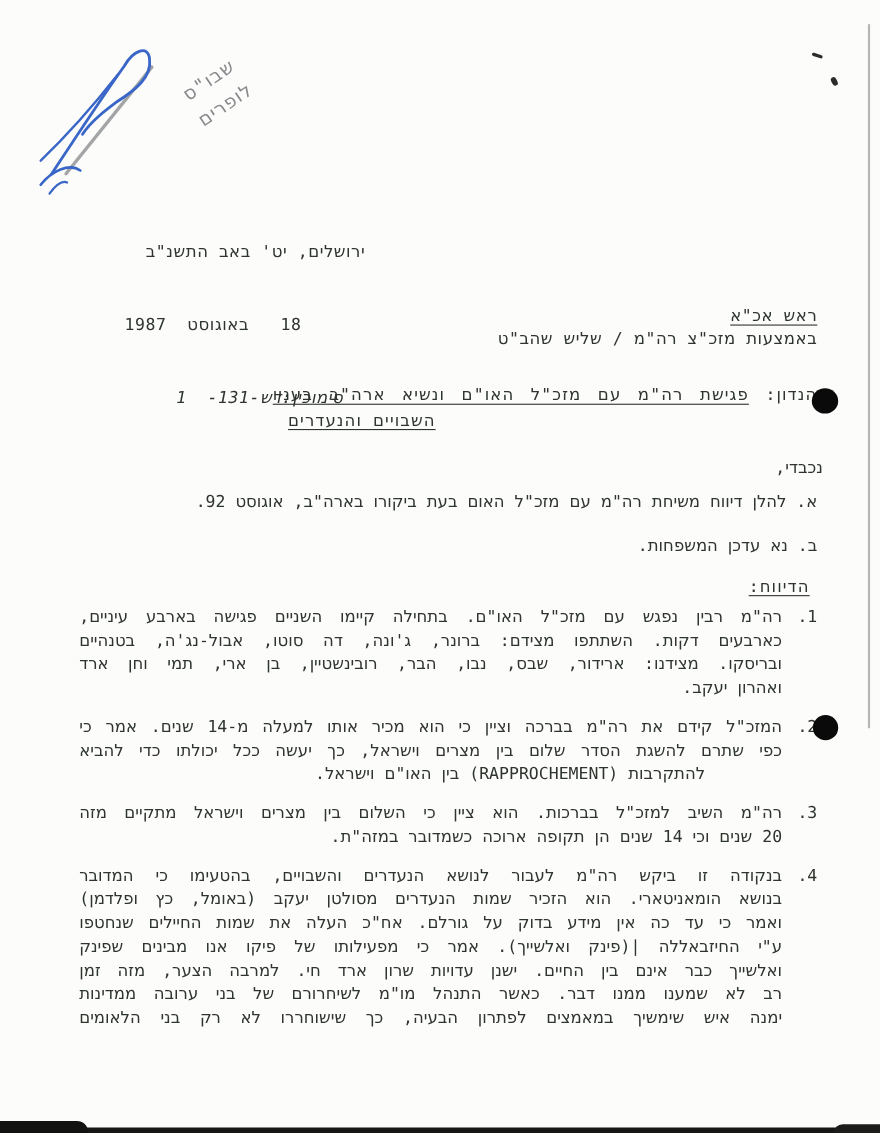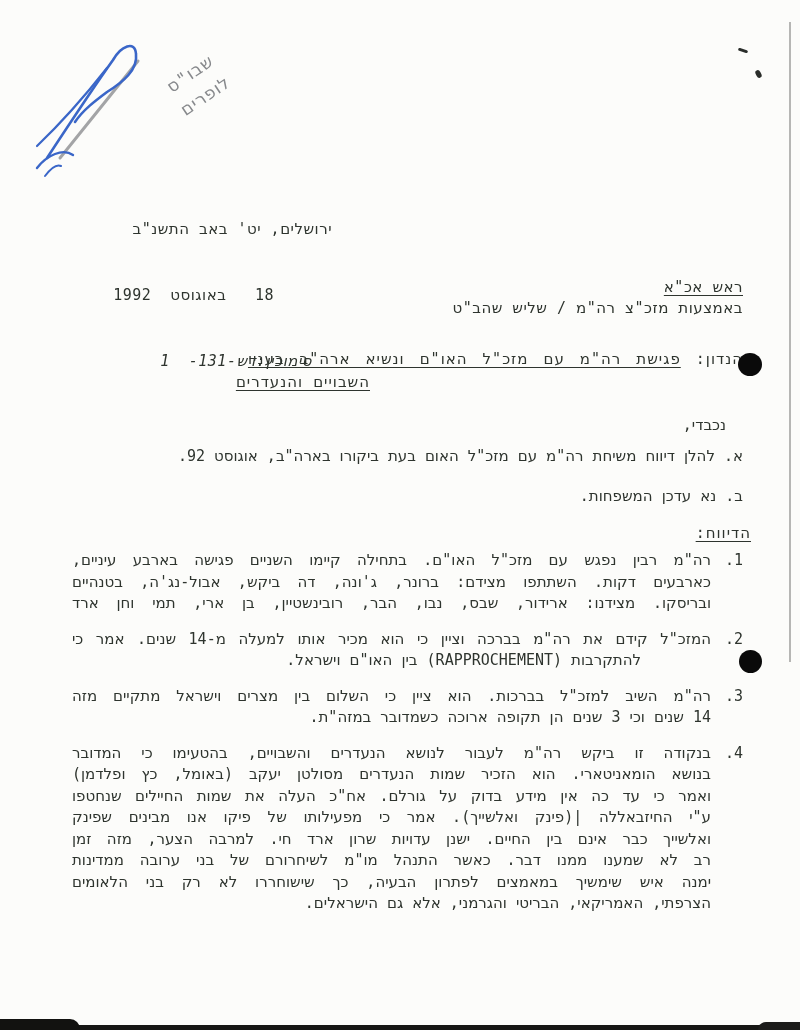--- a/index.html
+++ b/index.html
@@ -31,28 +31,28 @@
   .date-block { left:92px; top:174px; width:240px; text-align:right; line-height:22px; letter-spacing:0.5px; white-space:pre; direction:rtl; }
   .date-block .pr58 { padding-right:58px; }
   .date-block .pr20 { padding-right:20px;font-style:italic; }
 
   
   .recipient { right:57px; top:277px; text-align:right; line-height:21px; letter-spacing:0.5px; }
   .u { text-decoration:underline; text-underline-offset:3px; text-decoration-thickness:1.2px; }
 
   
   .subject1 { right:57px; top:350px; letter-spacing:1px; word-spacing:5px; white-space:nowrap; }
-  .subject2 { right:430px; top:373px; letter-spacing:1px; white-space:nowrap;text-align:center; }
+  .subject2 { right:404px; top:373px; letter-spacing:1px; white-space:nowrap;text-align:center; }
 
-  .greeting { right:74px; top:416px; }
+  .greeting { right:52px; top:416px; }
 
   .intro-item { right:57px; white-space:nowrap; }
   .intro-item .inum { margin-left:9px; }
 
-  .report-head { right:49px; top:524px; letter-spacing:1px; }
+  .report-head { right:64px; top:524px; letter-spacing:1px; }
 
   .report { right:57px; left:72px; top:550px; line-height:21.5px; }
   .para { position:relative; padding-right:32px; margin-bottom:14px; }
   .para .num { position:absolute; right:0; top:0; }
   .tl { text-align:justify; text-align-last:justify; }
   .tl.last { text-align-last:right; }
   .tl.pr70 { padding-right:70px; }
 
   
   .punch-dot { position:absolute; background:#0a0a0a; border-radius:50%; }
@@ -79,21 +79,21 @@
     <path d="M 10,148 C 16,140 22,136 26,138" stroke="#3a66c8" stroke-width="2" fill="none" stroke-linecap="round"></path>
   </svg>
 
   <div class="hand-note">
     <div>שבו"ס</div>
     <div>לופרים</div>
   </div>
 
   <div class="abs date-block">
     <div>ירושלים, יט' באב התשנ"ב</div>
-    <div class="pr58">18   באוגוסט  1992</div>
+    <div class="pr58">18   באוגוסט  1987</div>
     <div class="pr20">סימוכין:דש-131-  1</div>
   </div>
 
   <div class="abs recipient">
     <div class="u">ראש אכ"א</div>
     <div>באמצעות מזכ"צ רה"מ / שליש שהב"ט</div>
   </div>
 
   <div class="abs subject1">
     <span>הנדון:</span>
@@ -110,46 +110,47 @@
     <span class="inum">ב.</span><span>נא עדכן המשפחות.</span>
   </div>
 
   <div class="abs report-head u">הדיווח:</div>
 
   <div class="abs report">
 
     <div class="para">
       <span class="num">1.</span>
       <div class="tl">רה"מ רבין נפגש עם מזכ"ל האו"ם. בתחילה קיימו השניים פגישה בארבע עיניים,</div>
-      <div class="tl">כארבעים דקות. השתתפו מצידם: ברונר, ג'ונה, דה ביקש, אבול-נג'ה, בטנהיים</div>
+      <div class="tl">כארבעים דקות. השתתפו מצידם: ברונר, ג'ונה, דה סוטו, אבול-נג'ה, בטנהיים</div>
       <div class="tl">ובריסקו. מצידנו: ארידור, שבס, נבו, הבר, רובינשטיין, בן ארי, תמי וחן ארד</div>
+      <div class="tl last">ואהרון יעקב.</div>
     </div>
 
     <div class="para">
       <span class="num">2.</span>
       <div class="tl">המזכ"ל קידם את רה"מ בברכה וציין כי הוא מכיר אותו למעלה מ-14 שנים. אמר כי</div>
+      <div class="tl">כפי שתרם להשגת הסדר שלום בין מצרים וישראל, כך יעשה ככל יכולתו כדי להביא</div>
       <div class="tl last pr70">להתקרבות (RAPPROCHEMENT) בין האו"ם וישראל.</div>
     </div>
 
     <div class="para">
       <span class="num">3.</span>
       <div class="tl">רה"מ השיב למזכ"ל בברכות. הוא ציין כי השלום בין מצרים וישראל מתקיים מזה</div>
-      <div class="tl last">14 שנים וכי 3 שנים הן תקופה ארוכה כשמדובר במזה"ת.</div>
+      <div class="tl last">20 שנים וכי 14 שנים הן תקופה ארוכה כשמדובר במזה"ת.</div>
     </div>
 
     <div class="para">
       <span class="num">4.</span>
       <div class="tl">בנקודה זו ביקש רה"מ לעבור לנושא הנעדרים והשבויים, בהטעימו כי המדובר</div>
       <div class="tl">בנושא הומאניטארי. הוא הזכיר שמות הנעדרים מסולטן יעקב (באומל, כץ ופלדמן)</div>
       <div class="tl">ואמר כי עד כה אין מידע בדוק על גורלם. אח"כ העלה את שמות החיילים שנחטפו</div>
       <div class="tl">ע"י החיזבאללה |(פינק ואלשייך). אמר כי מפעילותו של פיקו אנו מבינים שפינק</div>
       <div class="tl">ואלשייך כבר אינם בין החיים. ישנן עדויות שרון ארד חי. למרבה הצער, מזה זמן</div>
       <div class="tl">רב לא שמענו ממנו דבר. כאשר התנהל מו"מ לשיחרורם של בני ערובה ממדינות</div>
       <div class="tl">ימנה איש שימשיך במאמצים לפתרון הבעיה, כך שישוחררו לא רק בני הלאומים</div>
-      <div class="tl last">הצרפתי, האמריקאי, הבריטי והגרמני, אלא גם הישראלים.</div>
     </div>
 
   </div>
 
   <div class="punch-dot dot1"></div>
   <div class="punch-dot dot2"></div>
   <div class="speck speck1"></div>
   <div class="speck speck2"></div>
   <div class="edge-line"></div>
   <div class="bottom-edge"></div>

